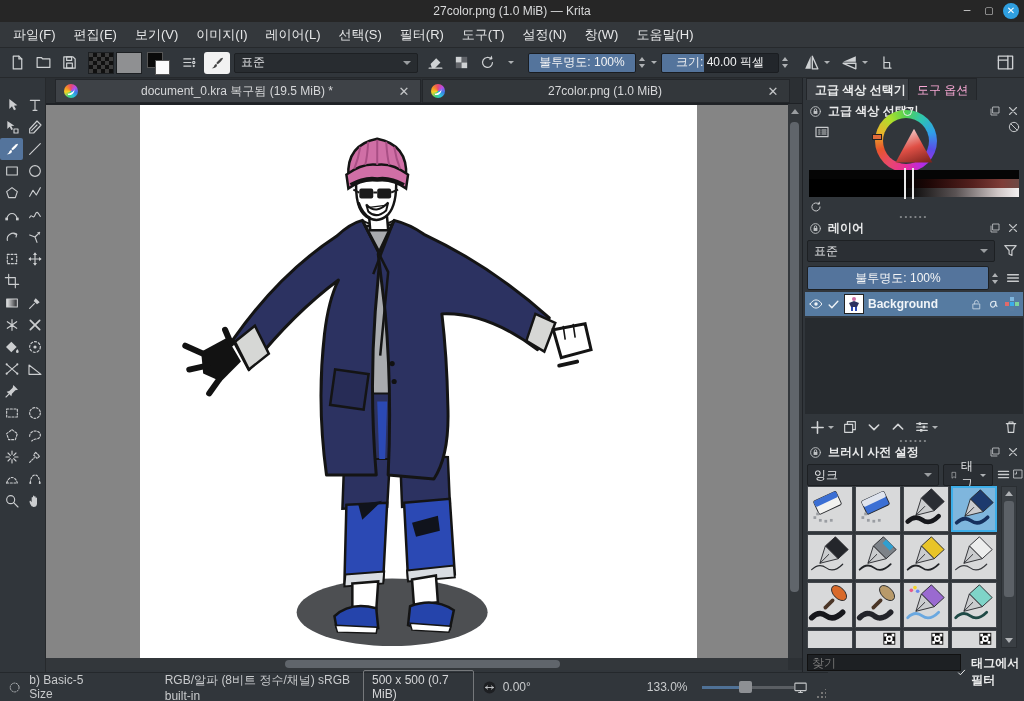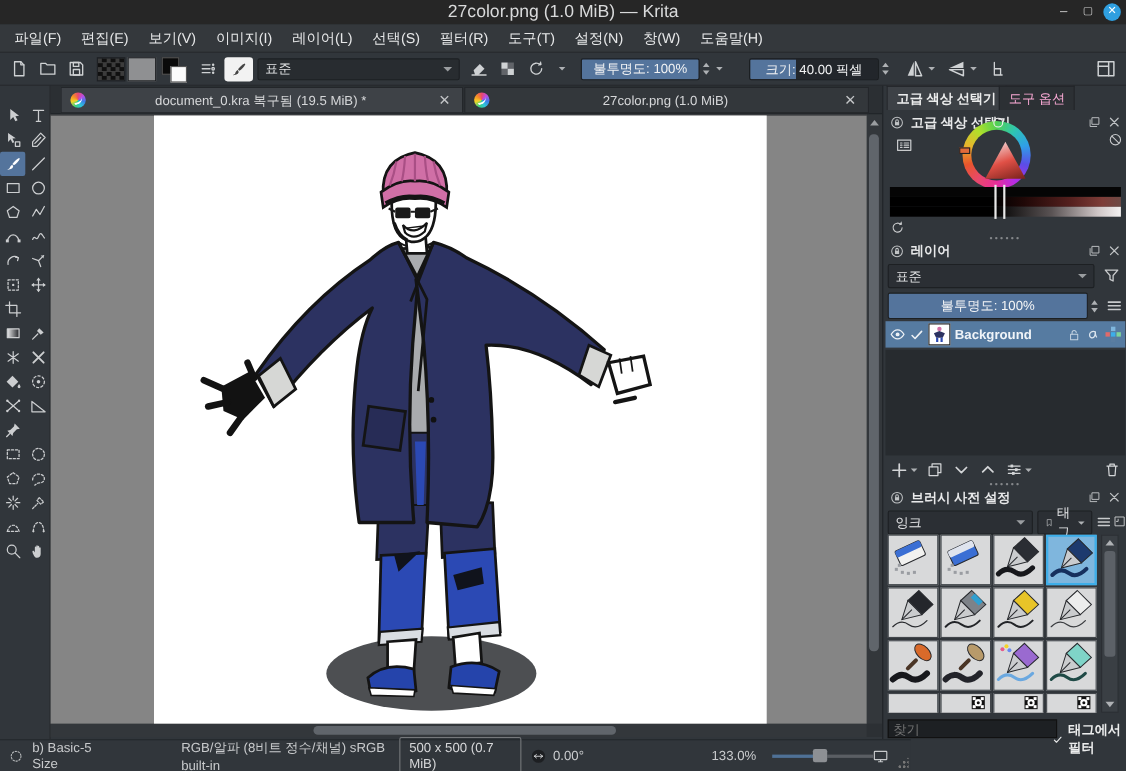--- a/index.html
+++ b/index.html
@@ -3,21 +3,21 @@
 <meta charset="utf-8">
 <style>
   html,body{margin:0;padding:0;background:#181a1c;}
   #app{position:relative;width:1024px;height:701px;background:#31363b;overflow:hidden;
        font-family:"Liberation Sans","DejaVu Sans",sans-serif;color:#e3e4e6;font-size:12px;
        -webkit-font-smoothing:antialiased;}
   .abs{position:absolute;}
   .ic{display:block;fill:none;stroke:currentColor;stroke-width:1.7;stroke-linecap:round;stroke-linejoin:round;}
   
   #titlebar{left:0;top:0;width:1024px;height:22px;background:#262626;border-bottom:1px solid #1b1b1b;}
-  #title{left:0;top:0;width:100%;height:22px;line-height:22px;text-align:center;color:#d9dadb;font-size:16px;}
+  #title{left:0;top:0;width:100%;height:22px;line-height:22px;text-align:center;color:#d9dadb;font-size:12px;}
   .winbtn{top:3px;width:18px;height:16px;line-height:15px;text-align:center;color:#cfcfcf;font-size:12px;cursor:default;}
   #btn-close{top:3px;width:16px;height:16px;border-radius:50%;background:#2f9fe0;color:#fff;
              font-size:10px;line-height:16px;text-align:center;font-weight:bold;}
   
   #menubar{left:0;top:22px;width:1024px;height:26px;background:#34383c;display:flex;align-items:center;padding-left:4px;box-sizing:border-box;border-bottom:1px solid #26292c;}
   .menu-item{padding:0 9px;height:26px;line-height:26px;color:#e6e7e8;font-size:13px;}
   
   #toolbar{left:0;top:48px;width:1024px;height:30px;background:#31363b;display:flex;align-items:center;padding:0 4px;box-sizing:border-box;border-bottom:1px solid #26292c;}
   .tbtn{width:26px;height:26px;display:flex;align-items:center;justify-content:center;color:#cfd2d4;flex:0 0 auto;}
   .chip{width:26px;height:22px;border:1px solid #1d2023;flex:0 0 auto;box-sizing:border-box;}
@@ -28,21 +28,21 @@
   #fgbg .bg{position:absolute;left:9px;top:9px;width:13px;height:13px;background:#fbfbfb;border:1px solid #555;}
   #preset-chip{width:26px;height:22px;background:#f2f2f2;border-radius:3px;display:flex;align-items:center;justify-content:center;color:#333;margin-left:2px;flex:0 0 auto;}
   .dd{height:20px;background:#282c30;border:1px solid #1d2023;border-radius:2px;display:flex;align-items:center;padding:0 6px;box-sizing:border-box;color:#e3e4e6;}
   .dd .caret{margin-left:auto;color:#9a9da0;}
   .caret{width:0;height:0;border-left:4px solid transparent;border-right:4px solid transparent;border-top:4px solid currentColor;display:inline-block;}
   .caret-sm{width:0;height:0;border-left:3px solid transparent;border-right:3px solid transparent;border-top:3px solid #aeb1b4;display:inline-block;}
   #blend-select{width:184px;margin-left:4px;}
   .slider-chip{height:20px;border:1px solid #1a1d21;border-radius:2px;color:#f2f3f4;font-size:12px;
                display:flex;align-items:center;justify-content:center;position:relative;box-sizing:border-box;flex:0 0 auto;}
   #opacity-chip{width:108px;background:#54749c;margin-left:14px;}
-  #size-chip{width:118px;background:linear-gradient(to right,#54749c 0 42px,#22262b 42px);margin-left:24px;align-items:flex-end;}
+  #size-chip{width:118px;background:linear-gradient(to right,#54749c 0 42px,#22262b 42px);margin-left:4px;}
   .spin{width:11px;height:20px;display:flex;flex-direction:column;align-items:center;justify-content:center;gap:3px;flex:0 0 auto;}
   .spin i{width:0;height:0;border-left:3px solid transparent;border-right:3px solid transparent;}
   .spin .up{border-bottom:4px solid #aeb1b4;}
   .spin .dn{border-top:4px solid #aeb1b4;}
   
   #tabbar{left:46px;top:78px;width:756px;height:26px;background:#2b2f33;border-bottom:1px solid #1e2125;box-sizing:border-box;}
   .doctab{position:absolute;top:1px;height:24px;display:flex;align-items:center;padding:0 8px;box-sizing:border-box;}
   #tab-0{left:9px;width:366px;background:#3e4247;border:1px solid #23262a;}
   #tab-1{left:376px;width:368px;background:#33373b;border:1px solid #23262a;align-items:center;}
   .doctab .lbl{flex:1;text-align:center;color:#d6d7d9;font-size:12px;white-space:nowrap;overflow:hidden;}

